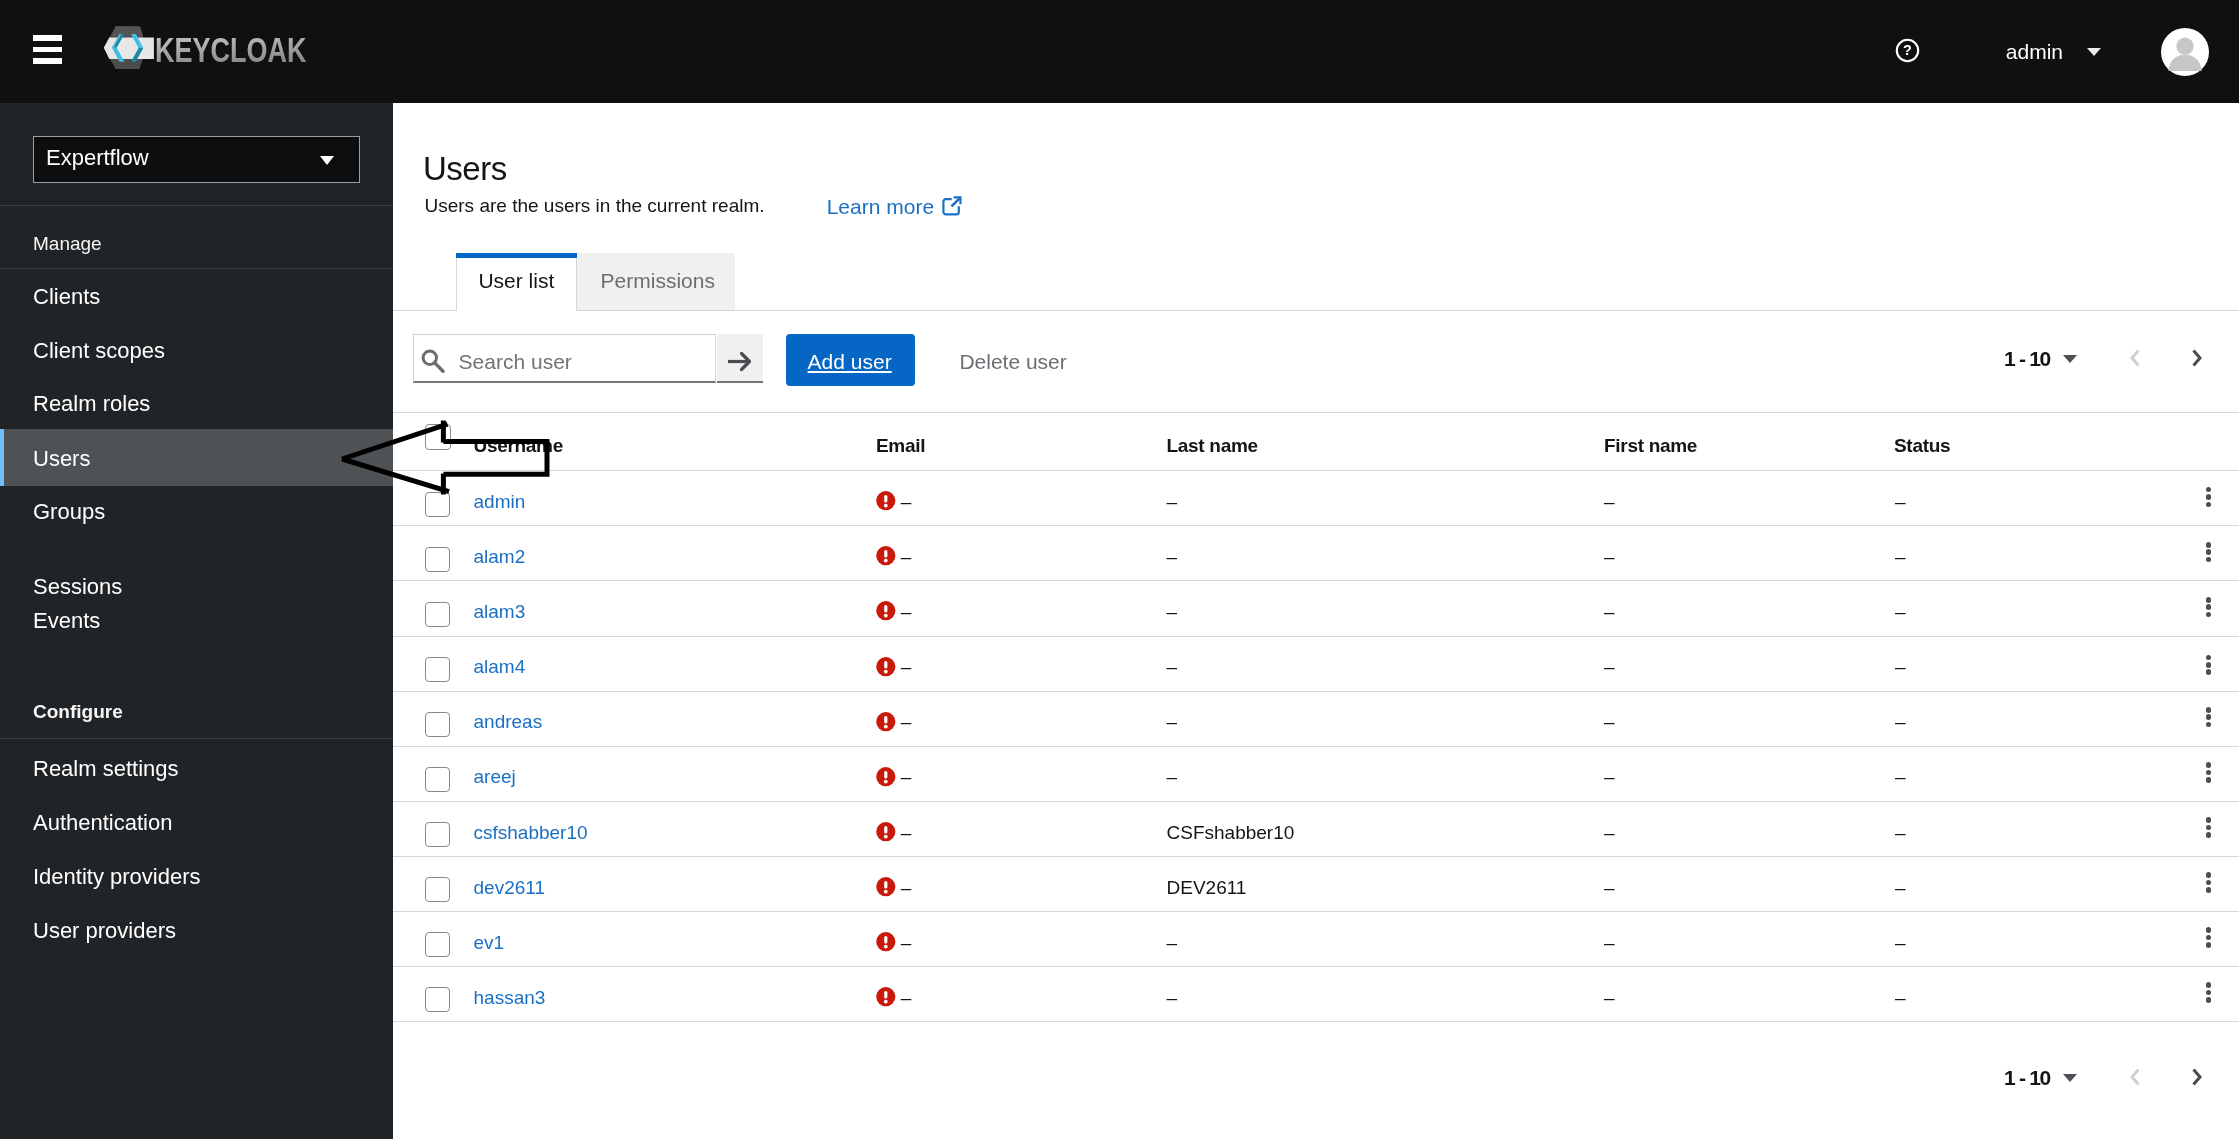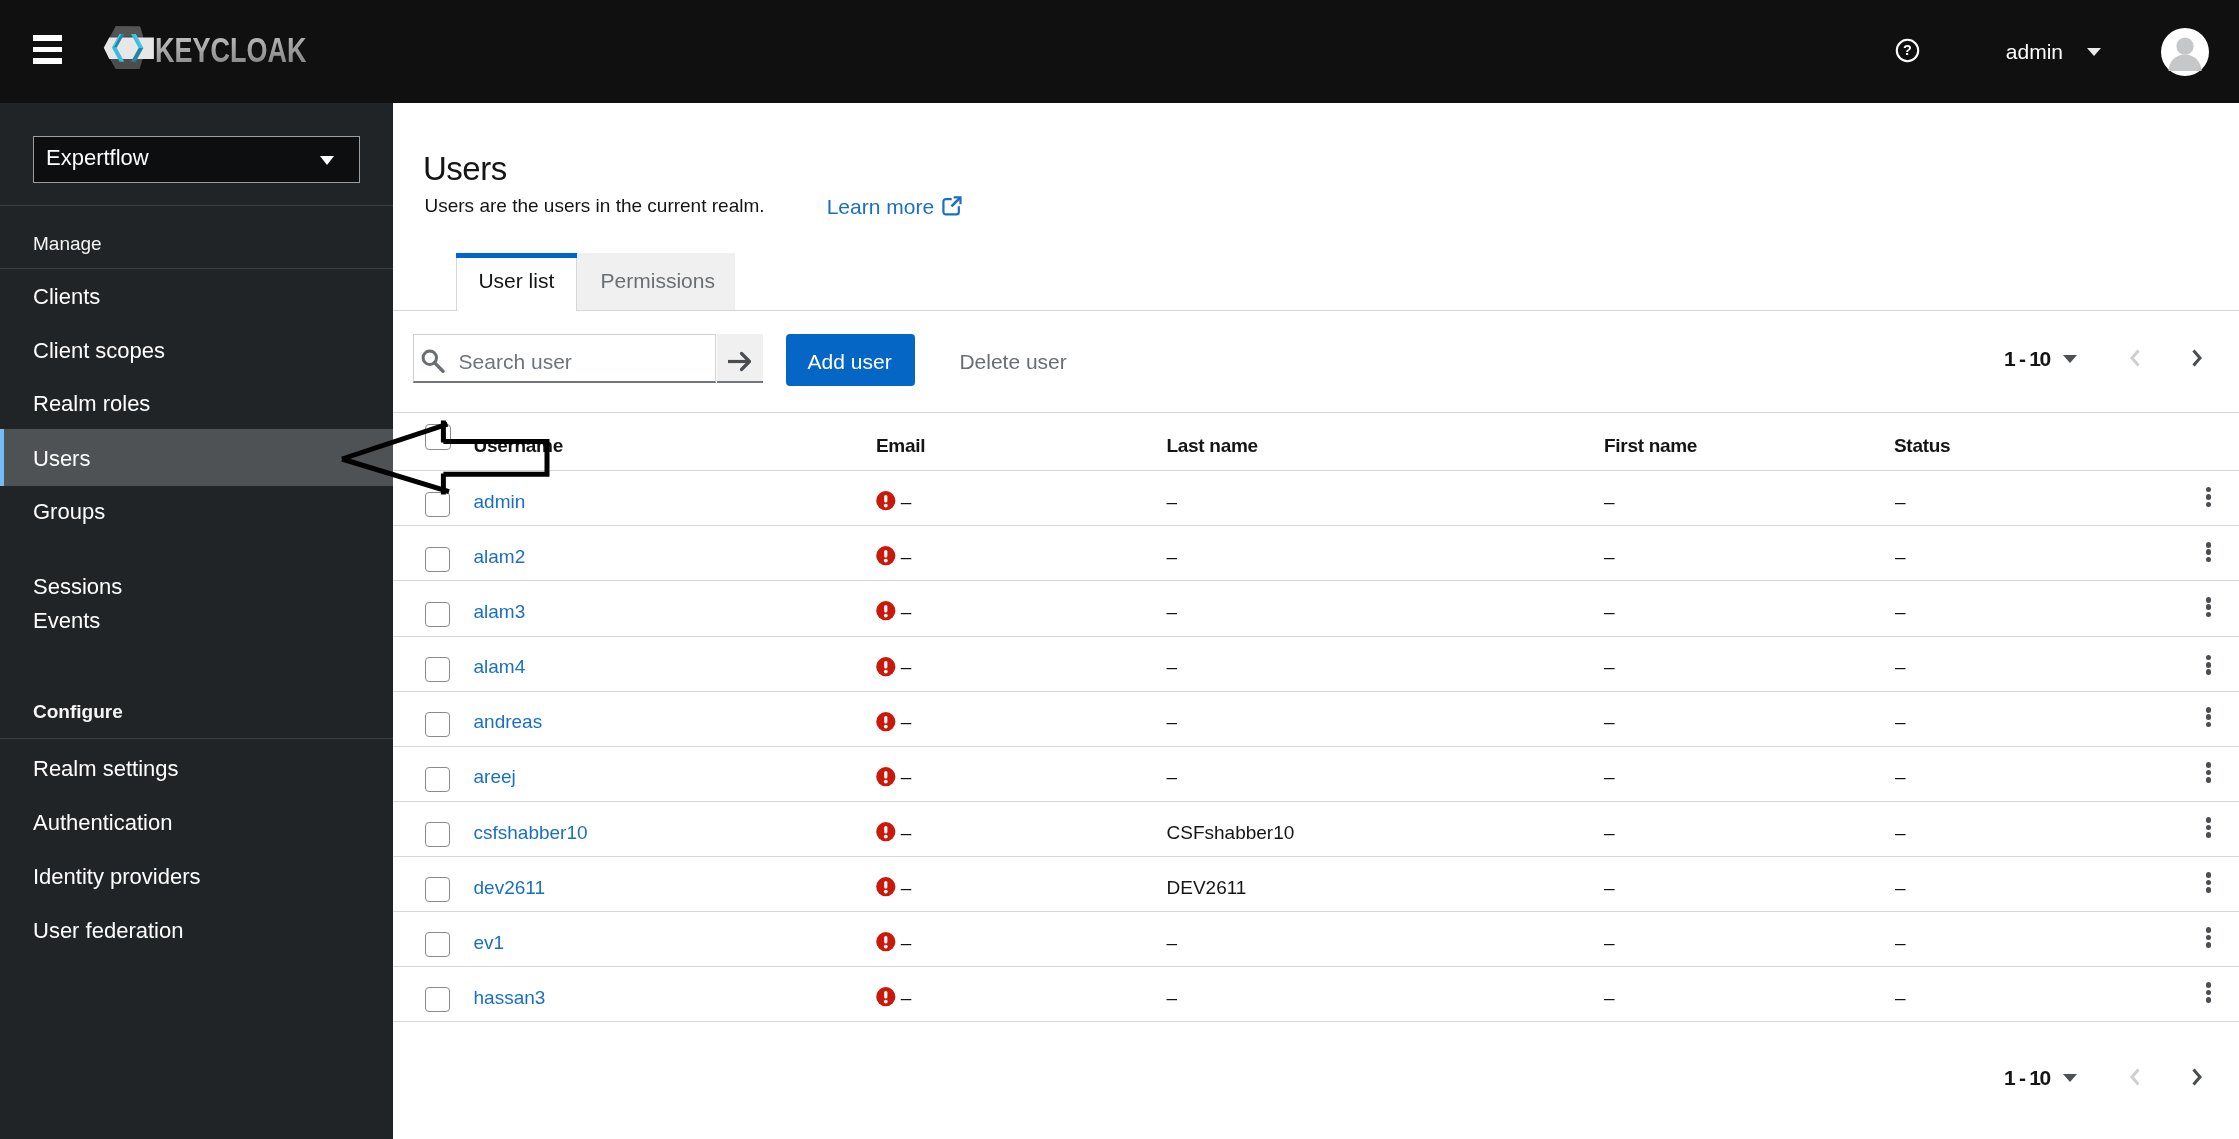--- a/index.html
+++ b/index.html
@@ -85,21 +85,21 @@
     <div class="abs" style="left:0; top:326.4px; width:393px; height:57.1px; background:#4f5255; border-left:4.5px solid #73bcf7;"></div>
     <div class="nav" style="top:345.2px;">Users</div>
     <div class="nav" style="top:398.4px;">Groups</div>
     <div class="nav" style="top:452.7px;margin-top:20px;">Sessions</div>
     <div class="nav" style="top:507px;">Events</div>
     <div class="sect" style="top:599px;font-weight:bold;">Configure</div>
     <div class="sline" style="top:634.5px"></div>
     <div class="nav" style="top:655.2px;text-align:right;">Realm settings</div>
     <div class="nav" style="top:709px;">Authentication</div>
     <div class="nav" style="top:762.7px;">Identity providers</div>
-    <div class="nav" style="top:817.4px;">User federation</div>
+    <div class="nav" style="top:817.4px;">User providers</div>
   </div>
 
   <div class="t" style="left:423px; top:152px; font-size:33px; letter-spacing:-0.5px; color:#151515;">Users</div>
   <div class="t" style="left:424.5px; top:196px; font-size:19px; color:#151515;">Users are the users in the current realm.</div>
   <div class="t" style="left:826.7px; top:196px; font-size:21px; color:#1a6fc4;">Learn more</div>
   <svg class="abs" style="left:941px; top:195px" width="22" height="22" viewBox="0 0 20 20">
     <path d="M16.2,10.2 v5.3 a2.2,2.2 0 0 1 -2.2,2.2 H4.4 a2.2,2.2 0 0 1 -2.2,-2.2 V5.9 a2.2,2.2 0 0 1 2.2,-2.2 h5.3" fill="none" stroke="#1a6fc4" stroke-width="2"></path>
     <path d="M11.5,2.2 h6.2 v6.2" fill="none" stroke="#1a6fc4" stroke-width="2"></path>
     <path d="M17.3,2.6 L9.5,10.4" fill="none" stroke="#1a6fc4" stroke-width="2.4"></path>
   </svg>
@@ -117,21 +117,21 @@
     <circle cx="8.8" cy="12.7" r="6.7" fill="none" stroke="#6a6e73" stroke-width="3"></circle>
     <line x1="13.5" y1="17.6" x2="22" y2="26.3" stroke="#6a6e73" stroke-width="3.4" stroke-linecap="round"></line>
   </svg>
   <div class="t" style="left:458.6px; top:351px; font-size:21px; color:#6f7478;">Search user</div>
   <div class="abs" style="left:716.5px; top:334px; width:46.1px; height:49px; background:#f0f0f0; border-bottom:2px solid #72767b;"></div>
   <svg class="abs" style="left:726px; top:350px" width="28" height="24" viewBox="0 0 28 24">
     <path d="M2,11.5 H23" stroke="#494c50" stroke-width="3.2" fill="none"></path>
     <path d="M15.5,3.5 L23.5,11.5 L15.5,19.5" stroke="#494c50" stroke-width="3.2" fill="none" stroke-linejoin="round" stroke-linecap="round"></path>
   </svg>
   <div class="abs" style="left:785.5px; top:334px; width:129px; height:52px; background:#0666c5; border-radius:4px;"></div>
-  <div class="t" style="left:807.6px; top:350.5px; font-size:21px; color:#fff;">Add user</div>
+  <div class="t" style="left:807.6px; top:350.5px; font-size:21px; color:#fff;text-decoration:underline;">Add user</div>
   <div class="t" style="left:959.4px; top:351px; font-size:21px; color:#6a6e73;">Delete user</div>
 
   <div class="t" style="left:2004px; top:348px; font-size:21px; font-weight:bold; letter-spacing:-1.3px; color:#151515;">1 - 10</div>
   <div class="abs" style="left:2062.7px; top:355px; width:0; height:0; border-left:7px solid transparent; border-right:7px solid transparent; border-top:8.2px solid #4d5156;"></div>
   <svg class="abs" style="left:2128px; top:348px" width="14" height="20" viewBox="0 0 14 20">
     <path d="M10.5,2.5 L4,10 L10.5,17.5" fill="none" stroke="#cfcfcf" stroke-width="3"></path>
   </svg>
   <svg class="abs" style="left:2190px; top:348px" width="14" height="20" viewBox="0 0 14 20">
     <path d="M3.5,2.5 L10,10 L3.5,17.5" fill="none" stroke="#494c50" stroke-width="3"></path>
   </svg>

